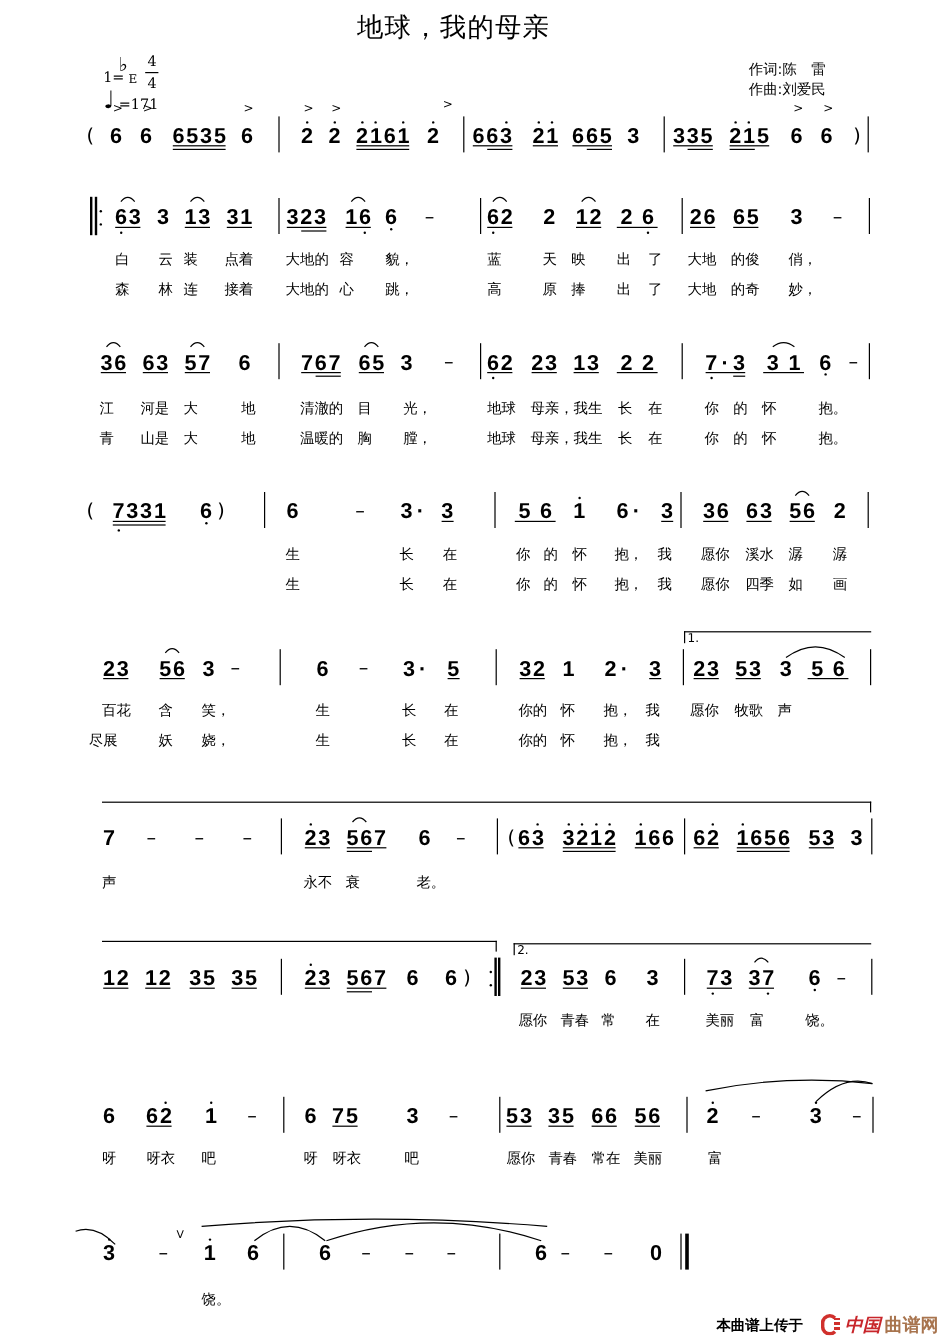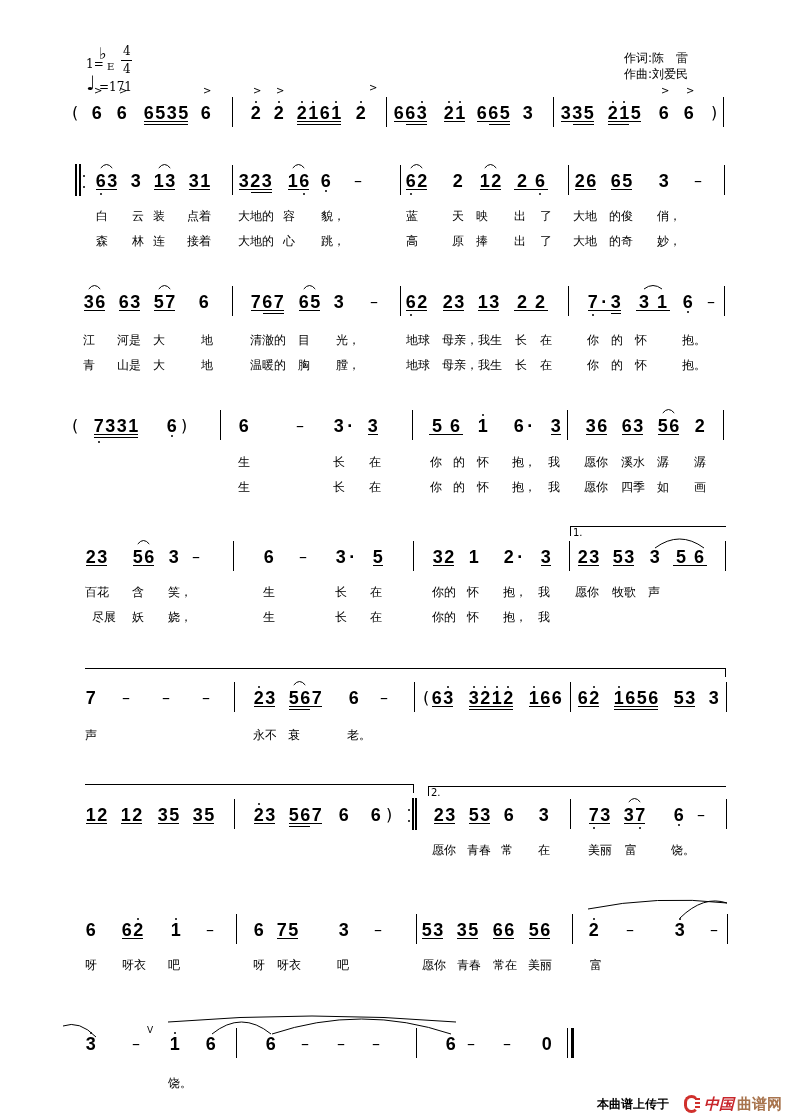--- a/index.html
+++ b/index.html
@@ -24,20 +24,21 @@
   .logo-a{font:italic bold 15px "DejaVu Sans",sans-serif;line-height:18px;white-space:nowrap;}
   .logo-b{font:bold 15px "DejaVu Sans",sans-serif;line-height:18px;white-space:nowrap;}
   .logo-icon{width:9px;height:12px;border:3px solid #d0302c;border-right-color:transparent;border-radius:8px;}
   .logo-bars{width:5px;height:12px;background:repeating-linear-gradient(#d0302c 0 2px,transparent 2px 4px);}
 </style>
 </head>
 <body>
 
 <div id="page">
 
+  <div class="a title">地球，我的母亲</div>
 
   <div>
     <span class="a hdr" style="left:86px;top:57px;">1=</span>
     <span class="a flat" style="left:99px;top:45px;">♭</span>
     <span class="a small" style="left:107px;top:61px;">E</span>
   </div>
 
   <div>
     <span class="a hdr" style="left:123px;top:44px;">4</span>
     <div class="a ln" style="left:121px;top:60px;width:11px;"></div>
@@ -544,21 +545,21 @@
         <span class="a ly" style="left: 263px; top: 584px;">生</span>
         <span class="a ly" style="left: 335px; top: 584px;">长</span>
         <span class="a ly" style="left: 370px; top: 584px;">在</span>
         <span class="a ly" style="left: 432px; top: 584px;">你的</span>
         <span class="a ly" style="left: 467px; top: 584px;">怀</span>
         <span class="a ly" style="left: 503px; top: 584px;">抱，</span>
         <span class="a ly" style="left: 538px; top: 584px;">我</span>
         <span class="a ly" style="left: 575px; top: 584px;">愿你</span>
         <span class="a ly" style="left: 612px; top: 584px;">牧歌</span>
         <span class="a ly" style="left: 648px; top: 584px;">声</span>
-        <span class="a ly" style="left: 92px; top: 609px;">尽展</span>
+        <span class="a ly" style="left: 74px; top: 609px;">尽展</span>
         <span class="a ly" style="left: 132px; top: 609px;">妖</span>
         <span class="a ly" style="left: 168px; top: 609px;">娆，</span>
         <span class="a ly" style="left: 263px; top: 609px;">生</span>
         <span class="a ly" style="left: 335px; top: 609px;">长</span>
         <span class="a ly" style="left: 370px; top: 609px;">在</span>
         <span class="a ly" style="left: 432px; top: 609px;">你的</span>
         <span class="a ly" style="left: 467px; top: 609px;">怀</span>
         <span class="a ly" style="left: 503px; top: 609px;">抱，</span>
         <span class="a ly" style="left: 538px; top: 609px;">我</span>
       </div>

